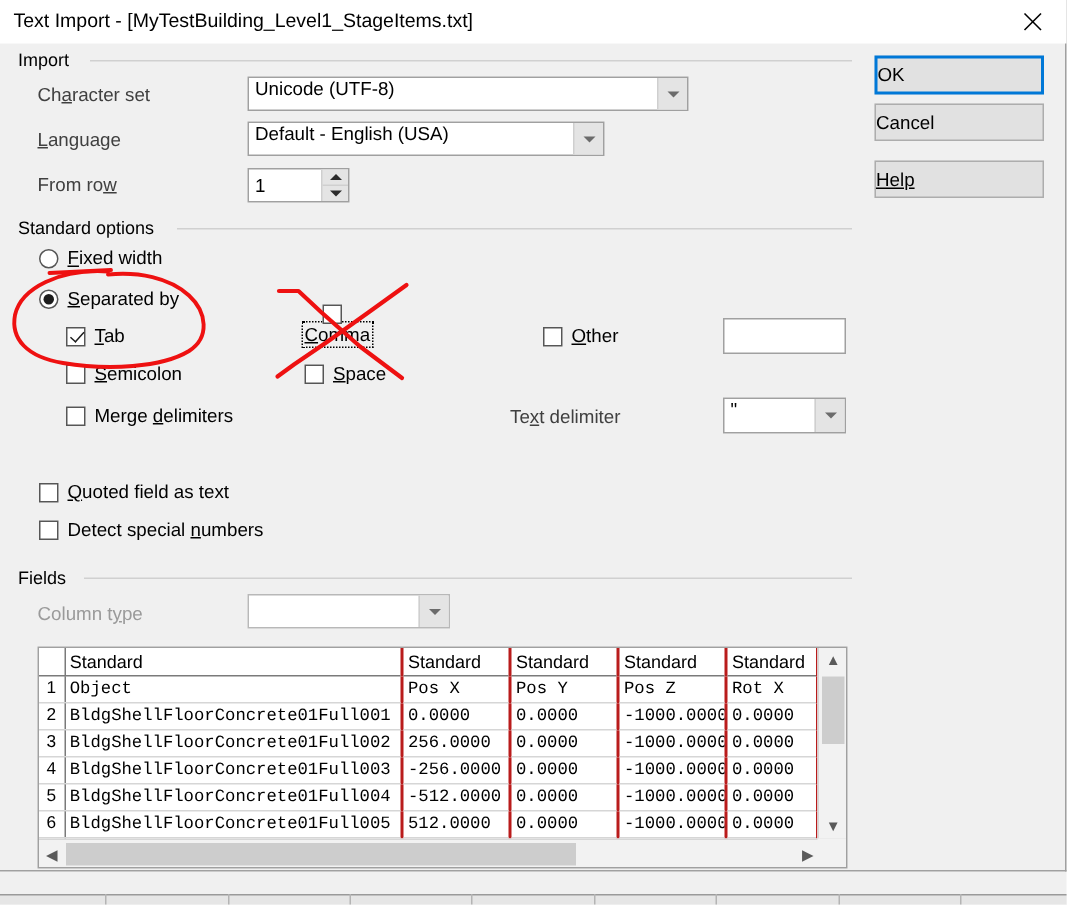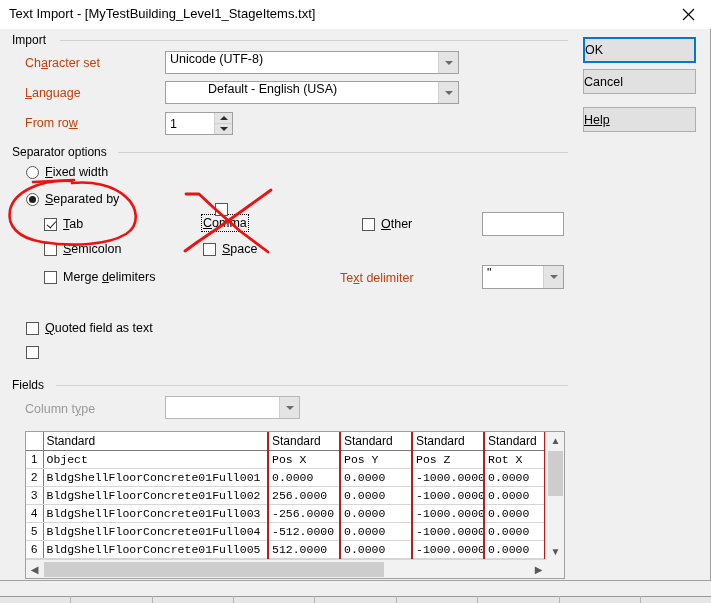--- a/index.html
+++ b/index.html
@@ -84,21 +84,21 @@
   .group-line {
     position: absolute;
     top: 7px; height: 1px;
     background: #d0d0d0;
   }
 
   
   .flabel {
     position: absolute;
     font-size: 12.5px;
-    color: #c2410c;
+    color: #404040;
     white-space: nowrap;
   }
   .flabel.disabled { color: #9a9a9a; }
   .u { text-decoration: underline; }
 
   
   .combo {
     position: absolute;
     background: #ffffff;
     border: 1px solid #a0a0a0;
@@ -370,21 +370,21 @@
   <div class="combo" style="left:165px; top:51px; width:294px; height:23px;">
     <div class="cval">Unicode (UTF-8)</div>
     <div class="cbtn">
         <span class="chev"></span>
       </div>
   </div>
 
   <div class="flabel" style="left:25px; top:86px;">
     <span class="u">L</span>anguage
   </div>
-  <div class="combo" style="left:165px; top:81px; width:294px; height:23px;padding-left:38px;">
+  <div class="combo" style="left:165px; top:81px; width:238px; height:23px;">
     <div class="cval">Default - English (USA)</div>
     <div class="cbtn">
         <span class="chev"></span>
       </div>
   </div>
 
   <div class="flabel" style="left:25px; top:116px;">
     From ro<span class="u">w</span>
   </div>
   <div class="spinner" style="left:165px; top:112px; width:68px; height:23px;">
@@ -393,21 +393,21 @@
       <div class="sup">
           <span class="tri-up"></span>
         </div>
       <div class="sdn">
           <span class="tri-dn"></span>
         </div>
     </div>
   </div>
 
   <div class="group" style="left:12px; top:145px; width:556px; height:150px;">
-    <div class="group-label">Separator options</div>
+    <div class="group-label">Standard options</div>
     <div class="group-line" style="left:106px; width:450px;"></div>
   </div>
 
   <div class="radio-row" style="left:26px; top:165px;">
     <span class="radio-box"></span>
     <span class="rlabel"><span class="u">F</span>ixed width</span>
   </div>
 
   <div class="radio-row" style="left:26px; top:192px;">
     <span class="radio-box">
@@ -460,20 +460,21 @@
   </div>
 
 
   <div class="check-row" style="left:26px; top:321px;">
     <span class="check-box"></span>
     <span class="rlabel"><span class="u">Q</span>uoted field as text</span>
   </div>
 
   <div class="check-row" style="left:26px; top:346px;">
     <span class="check-box"></span>
+    <span class="rlabel">Detect special <span class="u">n</span>umbers</span>
   </div>
 
   <div class="group" style="left:12px; top:378px; width:556px; height:198px;">
     <div class="group-label">Fields</div>
     <div class="group-line" style="left:44px; width:512px;"></div>
   </div>
 
   <div class="flabel disabled" style="left:25px; top:402px;">
     Column t<span class="u">y</span>pe
   </div>

